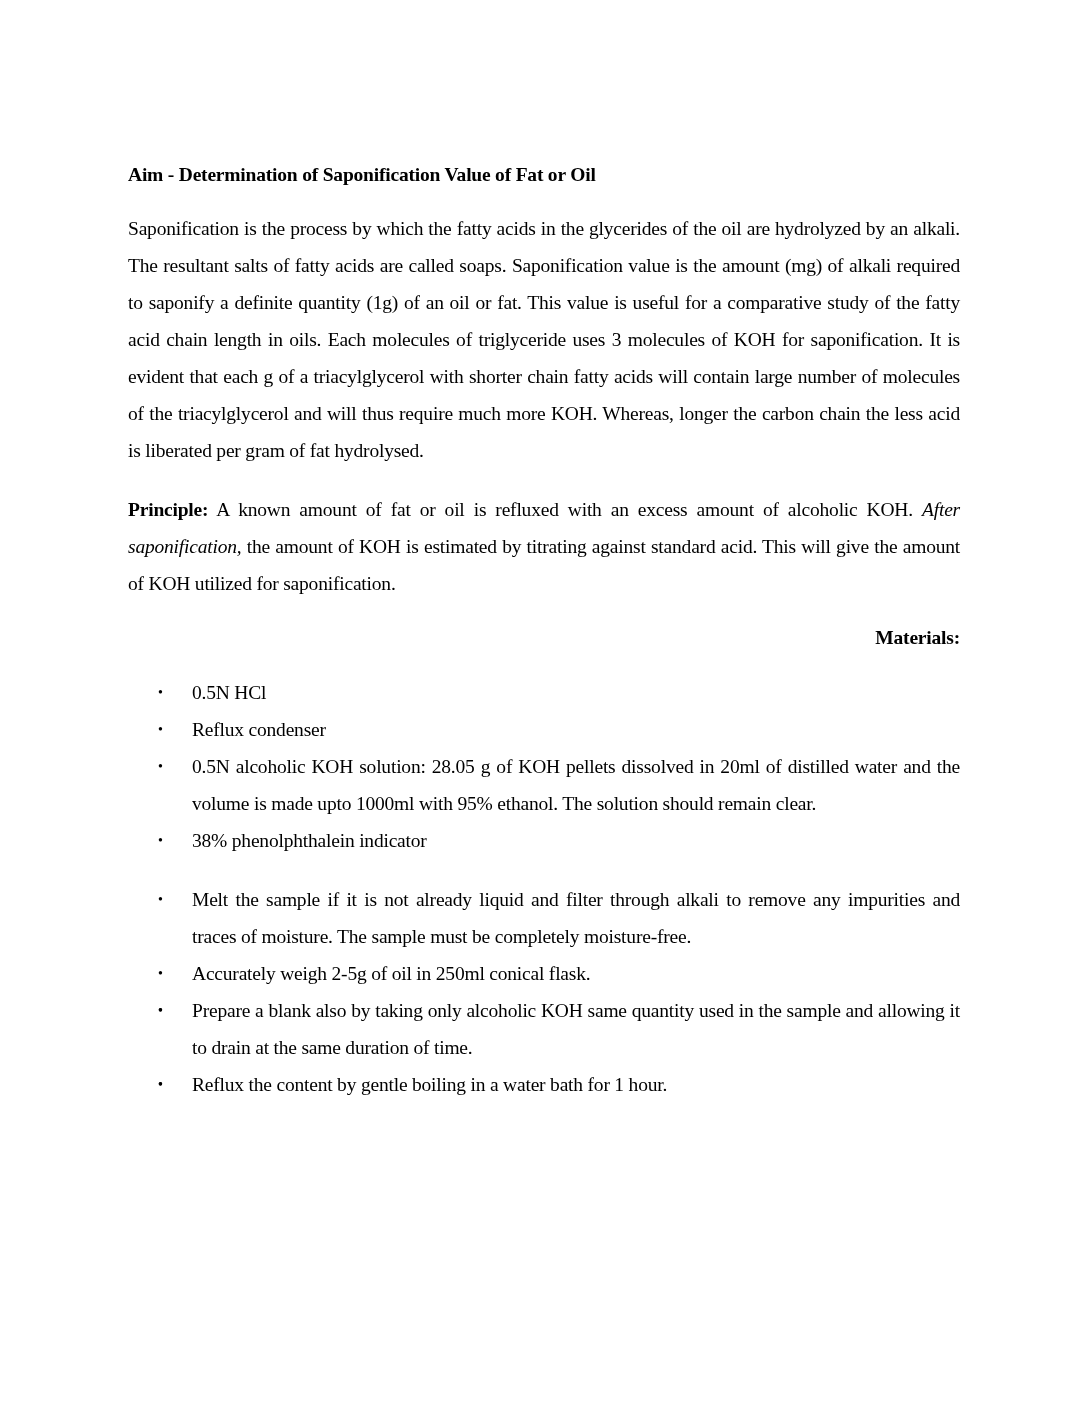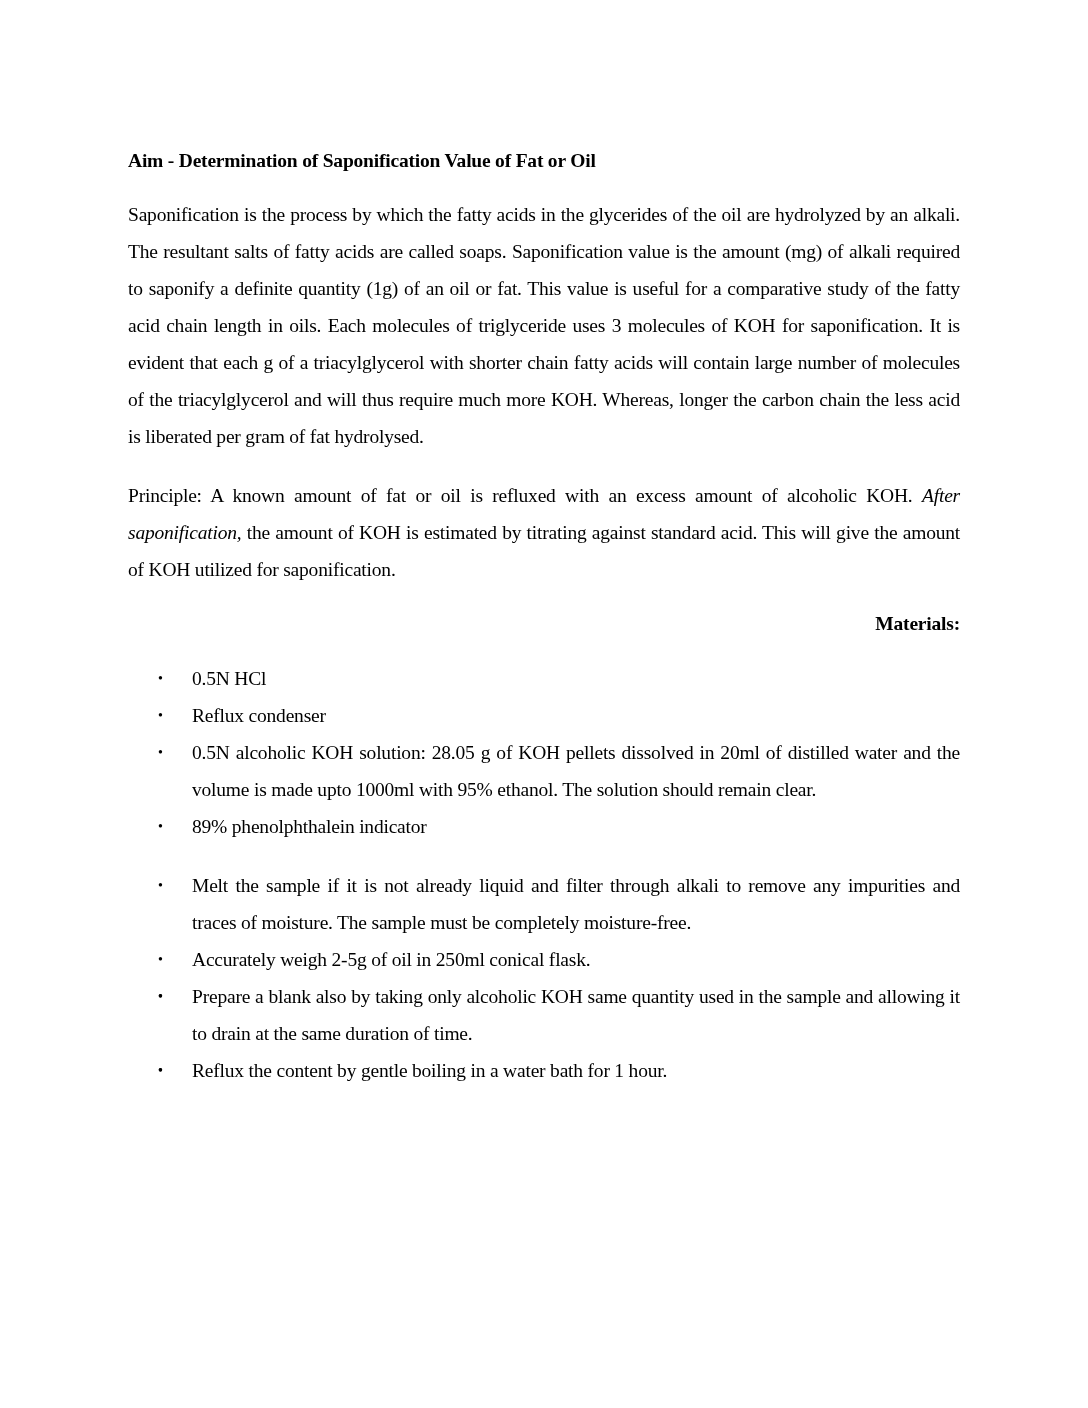--- a/index.html
+++ b/index.html
@@ -11,37 +11,37 @@
       width: 1088px;
       height: 1408px;
       position: relative;
       overflow: hidden;
       font-family: "Liberation Serif", "DejaVu Serif", serif;
       color: #000000;
     }
     .page {
       position: absolute;
       left: 128px;
-      top: 147px;
+      top: 161px;
       width: 832px;
       font-size: 19.5px;
       letter-spacing: -0.2px;
     }
     .title {
       font-weight: bold;
       line-height: 28px;
       margin: 0 0 21px 0;
     }
     .para {
       line-height: 37px;
       text-align: justify;
       margin: 12px 0 22px 0;
     }
     .para .lead {
-      font-weight: normal;
+      font-weight: bold;
     }
     .para .ital {
       font-style: italic;
     }
     .heading {
       font-weight: bold;
       line-height: 28px;
       margin: 0 0 22px 0;
       text-align: right;
     }
@@ -75,21 +75,21 @@
   <p class="para">
     <span class="lead">Principle:</span><span> A known amount of fat or oil is refluxed with an excess amount of alcoholic KOH. </span><span class="ital">After saponification,</span><span> the amount of KOH is estimated by titrating against standard acid. This will give the amount of KOH utilized for saponification.</span>
   </p>
 
   <div class="heading">Materials:</div>
 
   <ul class="list">
     <li><span class="bullet">•</span><span>0.5N HCl</span></li>
     <li><span class="bullet">•</span><span>Reflux condenser</span></li>
     <li><span class="bullet">•</span><span>0.5N alcoholic KOH solution: 28.05 g of KOH pellets dissolved in 20ml of distilled water and the volume is made upto 1000ml with 95% ethanol. The solution should remain clear.</span></li>
-    <li><span class="bullet">•</span><span>89% phenolphthalein indicator</span></li>
+    <li><span class="bullet">•</span><span>38% phenolphthalein indicator</span></li>
   </ul>
 
 
   <ul class="list">
     <li><span class="bullet">•</span><span>Melt the sample if it is not already liquid and filter through alkali to remove any impurities and traces of moisture. The sample must be completely moisture-free.</span></li>
     <li><span class="bullet">•</span><span>Accurately weigh 2-5g of oil in 250ml conical flask.</span></li>
     <li><span class="bullet">•</span></li>
     <li><span class="bullet">•</span><span>Prepare a blank also by taking only alcoholic KOH same quantity used in the sample and allowing it to drain at the same duration of time.</span></li>
     <li><span class="bullet">•</span></li>
     <li><span class="bullet">•</span><span>Reflux the content by gentle boiling in a water bath for 1 hour.</span></li>

